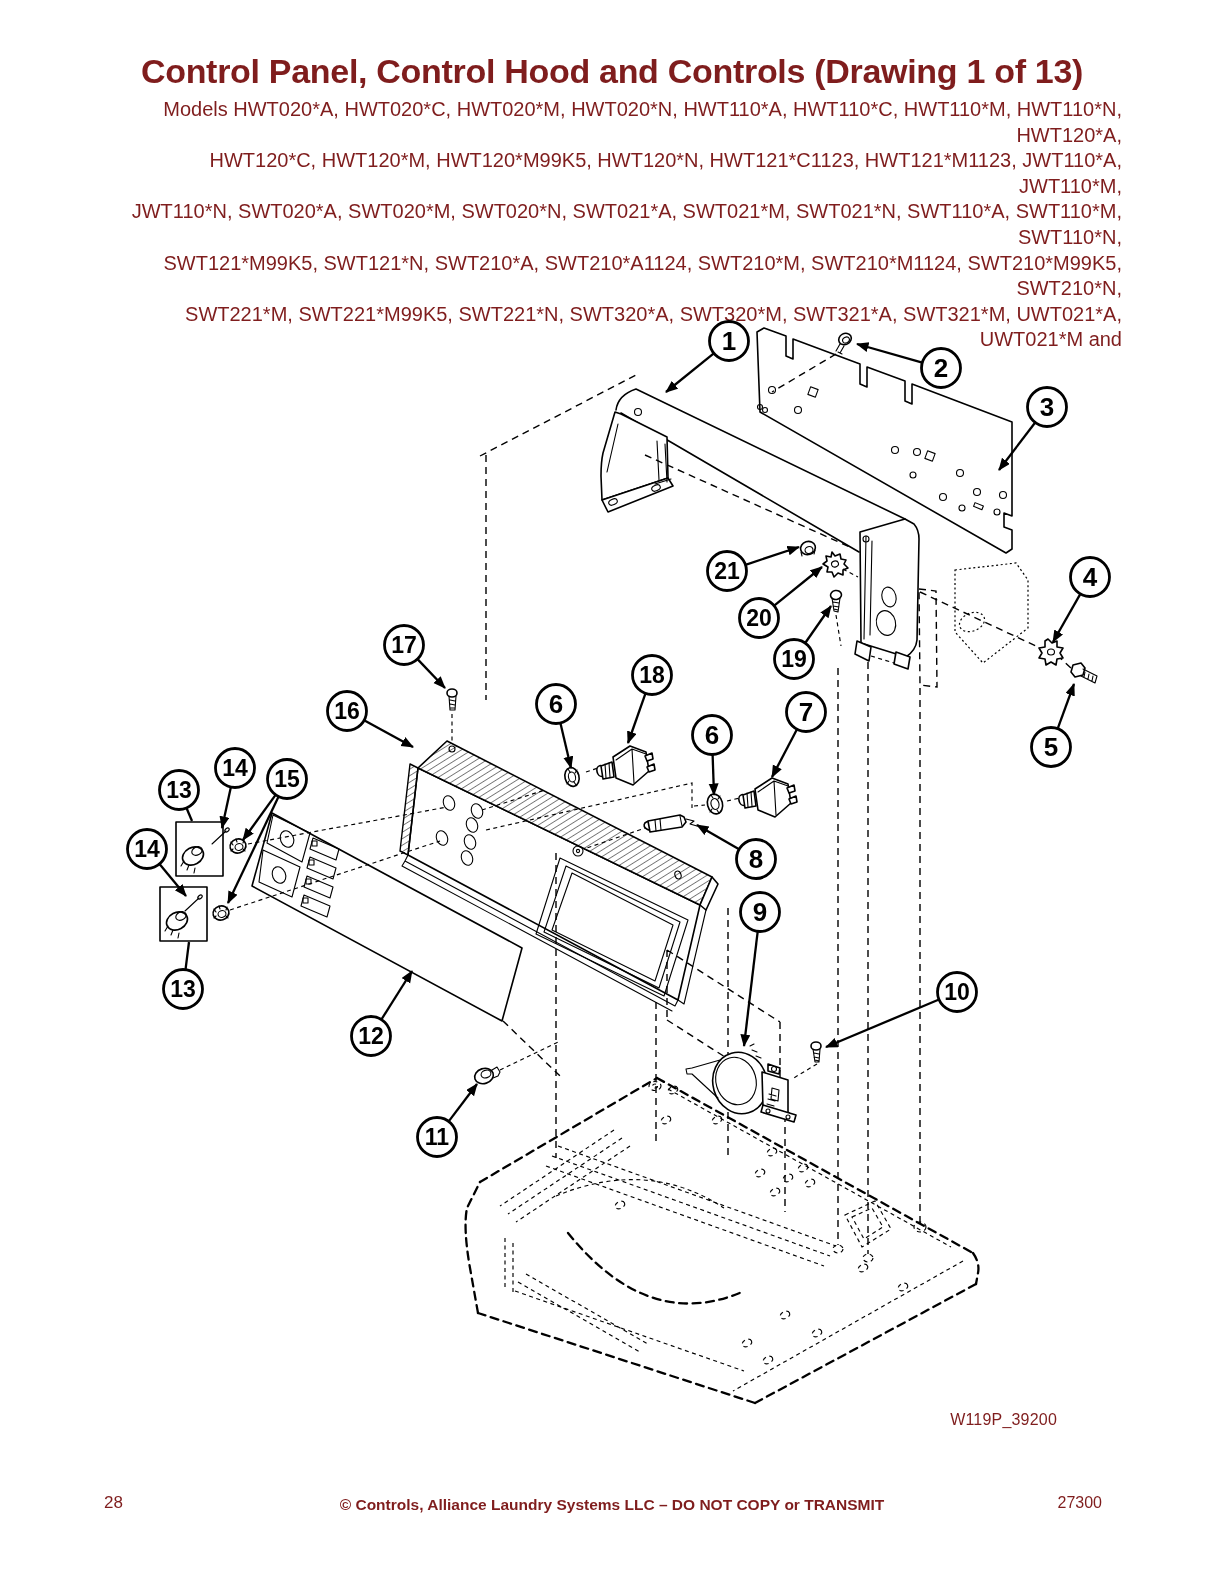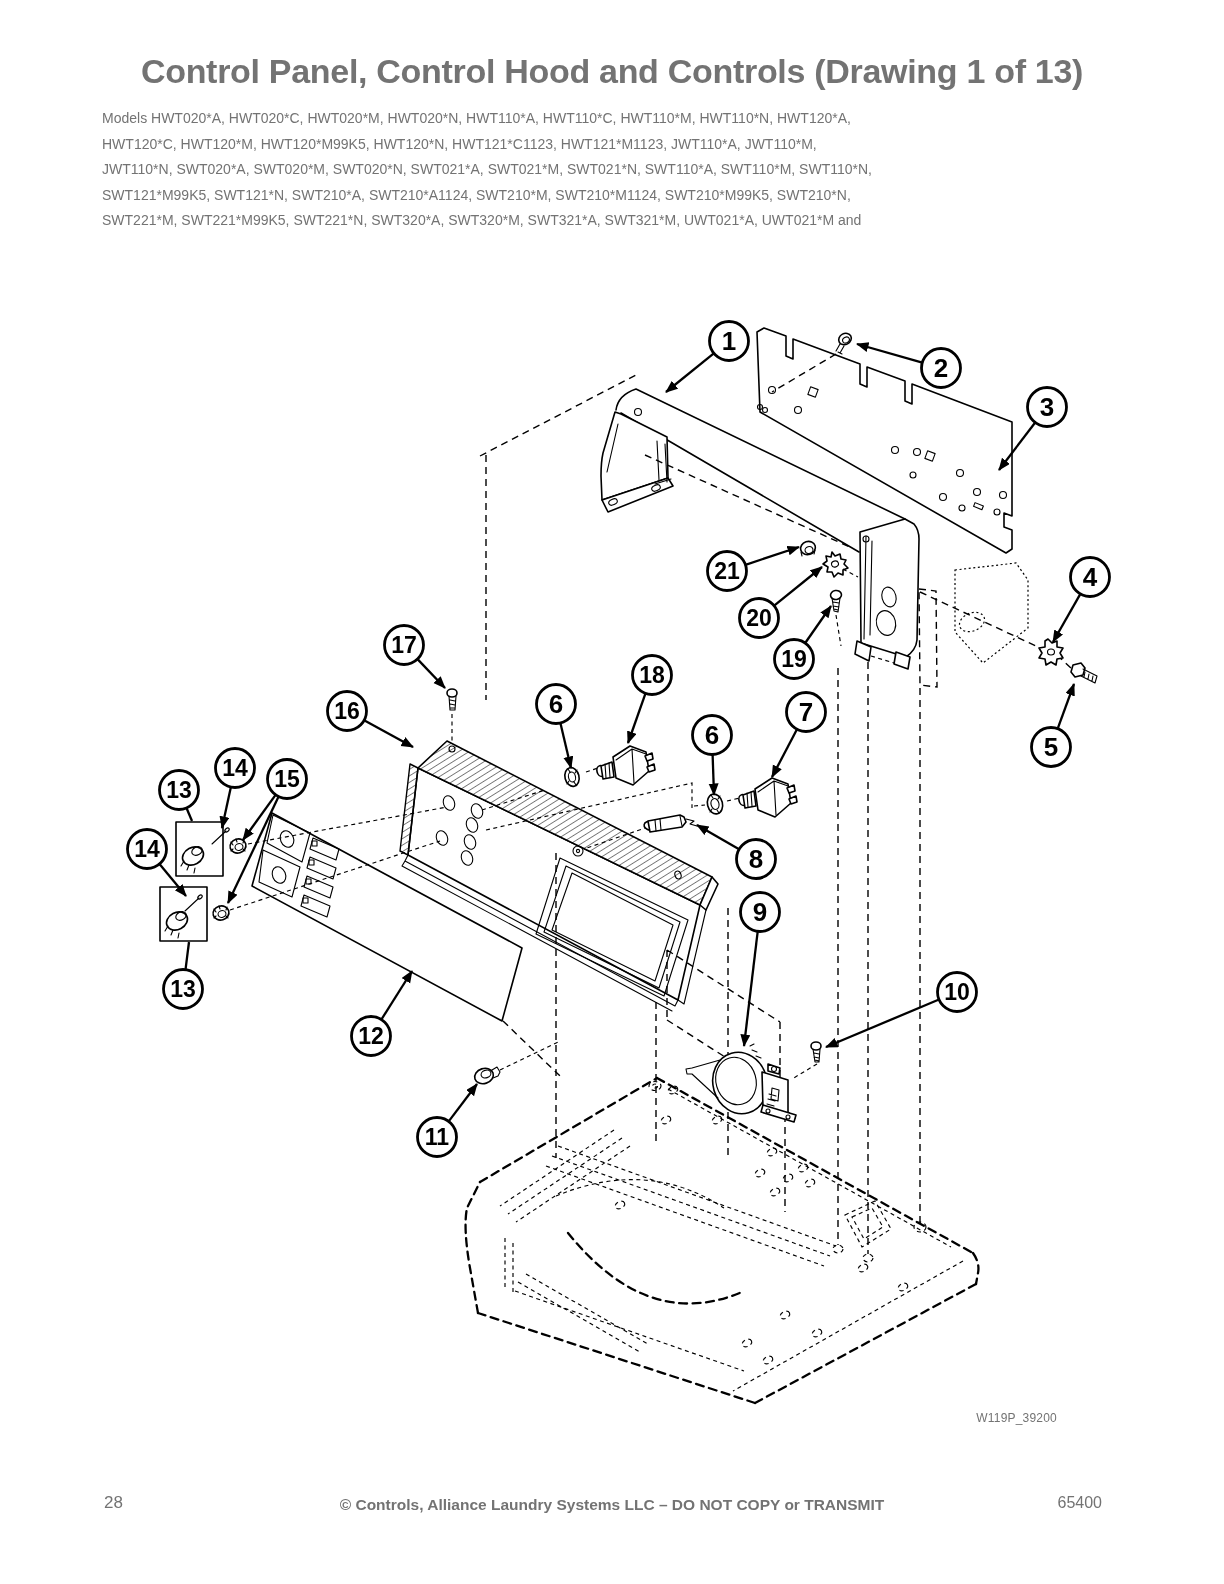--- a/index.html
+++ b/index.html
@@ -1,41 +1,41 @@
 <!DOCTYPE html>
 <html><head>
 <meta charset="utf-8">
 <style>
   html,body{margin:0;padding:0;background:#888;}
   .page{
     position:relative; width:1224px; height:1584px; background:#ffffff;
-    font-family:"Liberation Sans", sans-serif; color:#737373; overflow:hidden;
+    font-family:"Liberation Sans", sans-serif; color:#7f1d1d; overflow:hidden;
     margin:0 auto;
   }
   .title{
     position:absolute; top:52px; left:0; width:100%;
     text-align:center; font-size:34px; font-weight:bold; letter-spacing:-0.3px;
   }
   .models{
-    position:absolute; top:106px; left:102px; width:1020px;
-    text-align:left; font-size:14px; line-height:25.6px;
+    position:absolute; top:97px; left:102px; width:1020px;
+    text-align:right; font-size:20px; line-height:25.6px;
   }
   svg.diagram{ position:absolute; left:0; top:0; }
   .p  { fill:none; stroke:#000; stroke-width:1.6; stroke-linejoin:round; stroke-linecap:round; }
   .pw { fill:#fff; stroke:#000; stroke-width:1.6; stroke-linejoin:round; }
   .pt { fill:none; stroke:#000; stroke-width:1.1; stroke-linejoin:round; stroke-linecap:round; }
   .dash  { fill:none; stroke:#000; stroke-width:1.4; stroke-dasharray:7 5; }
   .dashl { fill:none; stroke:#000; stroke-width:1.15; stroke-dasharray:4 3.5; }
   .dot   { fill:none; stroke:#000; stroke-width:1.2; stroke-dasharray:2 2.6; }
   .hv    { fill:none; stroke:#000; stroke-width:2.3; stroke-dasharray:8 5.5; stroke-linecap:round;}
   .leader{ stroke:#000; stroke-width:2.3; fill:none; }
   .co    { fill:#fff; stroke:#000; stroke-width:2.8; }
   .num   { font-family:"Liberation Sans",sans-serif; font-weight:bold; text-anchor:middle; fill:#000; }
   .wcode{
-    position:absolute; top:1411px; right:167px; font-size:12px; letter-spacing:0.2px;text-align:right;
+    position:absolute; top:1411px; right:167px; font-size:16px; letter-spacing:0.2px;text-align:right;
   }
   .footer-page{ position:absolute; top:1493px; left:104px; font-size:17px; }
   .footer-copy{ position:absolute; top:1496px; left:0; width:100%; text-align:center; font-size:15.5px; font-weight:bold; }
   .footer-doc{ position:absolute; top:1494px; right:122px; font-size:16px; }
 </style>
 </head>
 <body>
 
 <div class="page">
 
@@ -461,14 +461,14 @@
           <line x1="745.5" y1="564.8" x2="799" y2="547" class="leader" marker-end="url(#ah)"></line>
           <circle cx="727" cy="571" r="19.5" class="co"></circle>
           <text x="727" y="579" class="num" font-size="23">21</text>
         </g>
       </g>
   </svg>
 
   <div class="wcode">W119P_39200</div>
   <div class="footer-page">28</div>
   <div class="footer-copy">© Controls, Alliance Laundry Systems LLC – DO NOT COPY or TRANSMIT</div>
-  <div class="footer-doc">65400</div>
+  <div class="footer-doc">27300</div>
 </div>
 
 </body></html>

